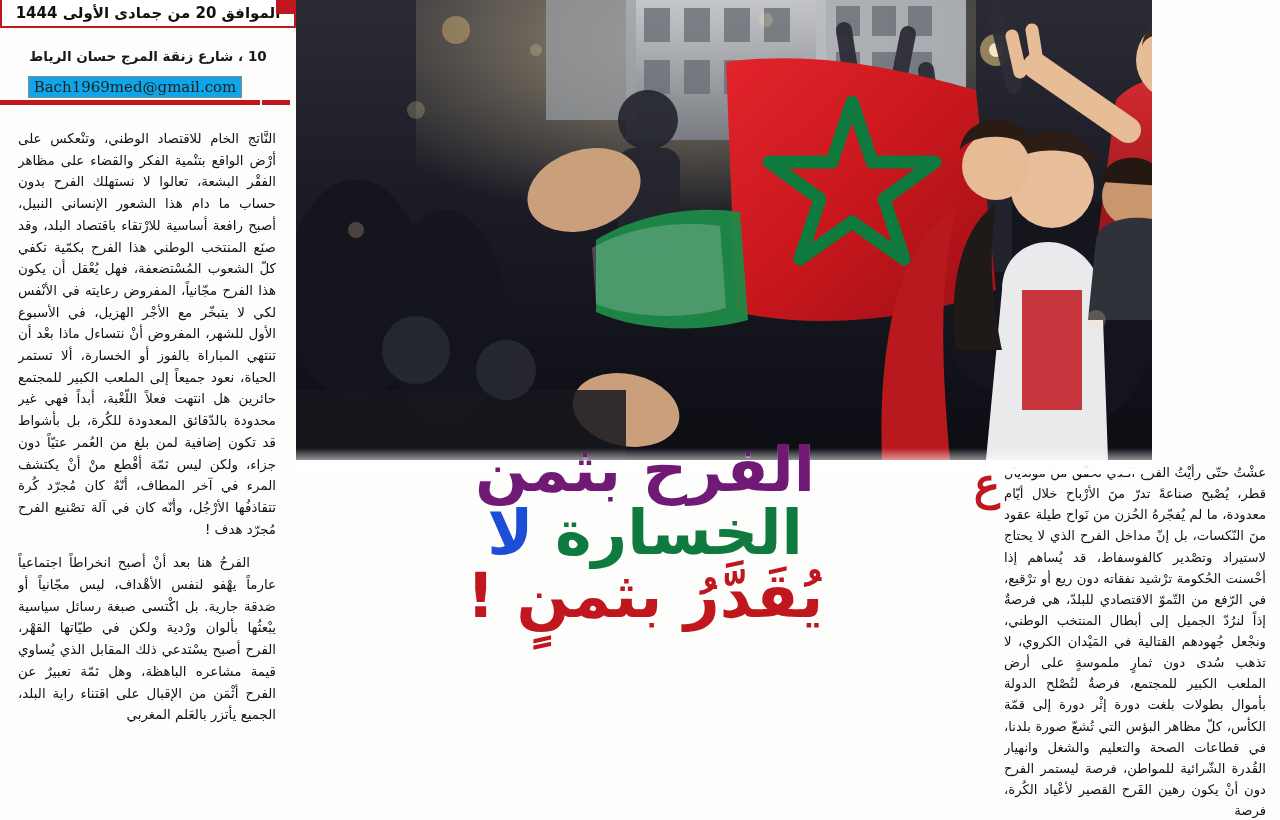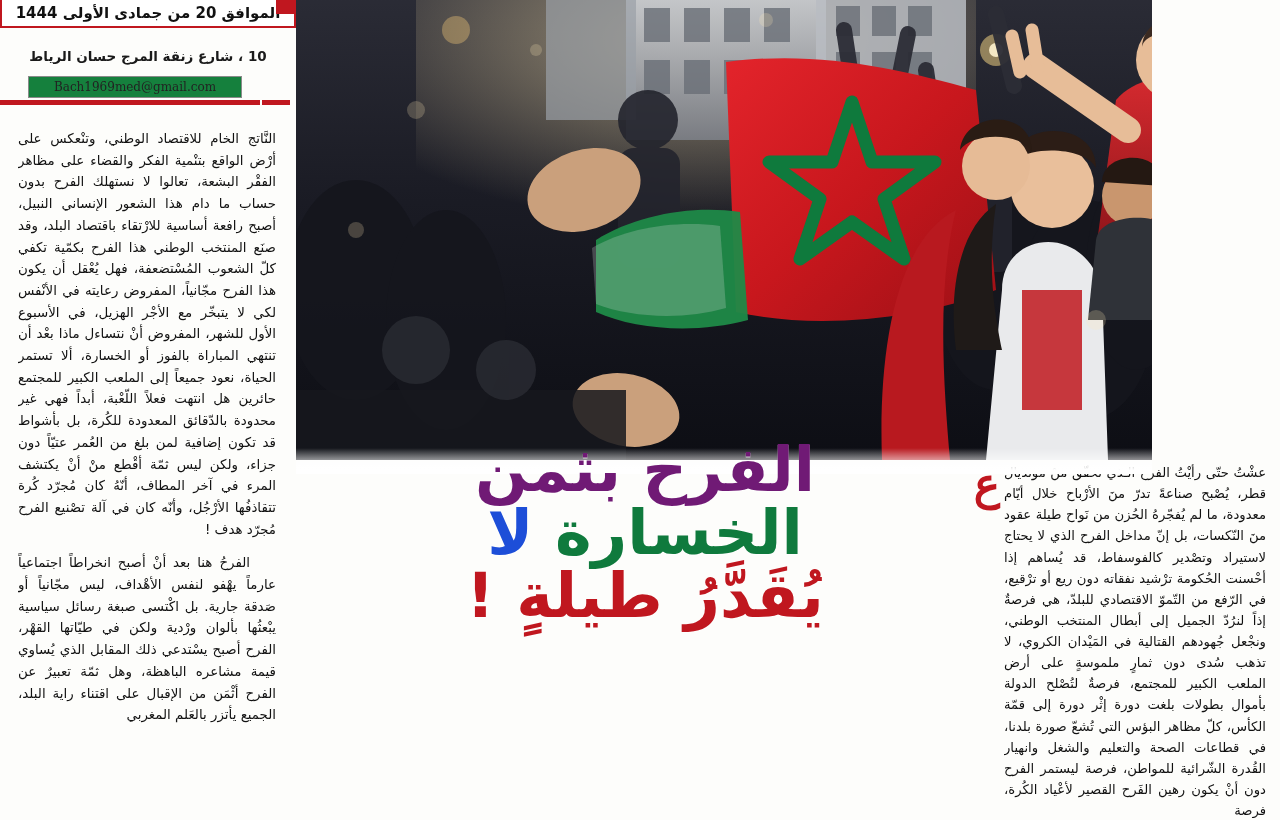--- a/index.html
+++ b/index.html
@@ -57,26 +57,26 @@
     direction: rtl;
   }
 
   .email-box {
     position: absolute;
     left: 28px;
     top: 76px;
     width: 212px;
     height: 20px;
     border: 1px solid #8a8a8a;
-    background: #15803d;
+    background: #0ea5e9;
     display: flex;
     align-items: center;
     justify-content: center;
     font-family: "DejaVu Serif", "Liberation Serif", serif;
-    font-size: 12px;
+    font-size: 15px;
     color: #222;
     direction: ltr;
   }
 
   .red-rule {
     position: absolute;
     left: 0;
     top: 100px;
     width: 260px;
     height: 5px;
@@ -393,21 +393,21 @@
     </svg>
   </div>
   <div class="bottom-fade"></div>
 
   <div class="headline">
     <div class="ln ln1">الفرح بثمن</div>
     <div class="ln ln2">
       <span>الخسارة</span>
       <span class="black">لا</span>
     </div>
-    <div class="ln ln3">يُقَدَّرُ طيلةٍ !</div>
+    <div class="ln ln3">يُقَدَّرُ بثمنٍ !</div>
   </div>
 
   <div class="col-left">
     <p>النَّاتج الخام للاقتصاد الوطني، وتنْعكس على أرْض الواقع بتنْمية الفكر والقضاء على مظاهر الفقْر البشعة، تعالوا لا نستهلك الفرح بدون حساب ما دام هذا الشعور الإنساني النبيل، أصبح رافعة أساسية للارْتقاء باقتصاد البلد، وقد صنَع المنتخب الوطني هذا الفرح بكمّية تكفي كلّ الشعوب المُسْتضعفة، فهل يُعْقل أن يكون هذا الفرح مجّانياً، المفروض رعايته في الأنْفس لكي لا يتبخّر مع الأجْر الهزيل، في الأسبوع الأول للشهر، المفروض أنْ نتساءل ماذا بعْد أن تنتهي المباراة بالفوز أو الخسارة، ألا تستمر الحياة، نعود جميعاً إلى الملعب الكبير للمجتمع حائرين هل انتهت فعلاً اللّعْبة، أبداً فهي غير محدودة بالدّقائق المعدودة للكُرة، بل بأشواط قد تكون إضافية لمن بلغ من العُمر عتيّاً دون جزاء، ولكن ليس ثمّة أقْطع منْ أنْ يكتشف المرء في آخر المطاف، أنّهُ كان مُجرّد كُرة تتقاذفُها الأرْجُل، وأنّه كان في آلة تصْنيع الفرح مُجرّد هدف !</p>
     <p class="indent">الفرحُ هنا بعد أنْ أصبح انخراطاً اجتماعياً عارماً يهْفو لنفس الأهْداف، ليس مجّانياً أو صَدقة جارية. بل اكْتسى صبغة رسائل سياسية يبْعثُها بألوان ورْدية ولكن في طيّاتها القهْر، الفرح أصبح يسْتدعي ذلك المقابل الذي يُساوي قيمة مشاعره الباهظة، وهل ثمّة تعبيرٌ عن الفرح أثْمَن من الإقبال على اقتناء راية البلد، الجميع يأتزر بالعَلم المغربي</p>
   </div>
 
   <div class="dropcap">ع</div>
   <div class="col-right">
     <p>عشْتُ حتّى رأيْتُ الفرح الـذي تحقّق منْ مونديال قطر، يُصْبح صناعةً تدرّ منَ الأرْباح خلال أيّام معدودة، ما لم يُفجّرهُ الحُزن من نَواح طيلة عقود منَ النّكسات، بل إنّ مداخل الفرح الذي لا يحتاج لاستيراد وتصْدير كالفوسفاط، قد يُساهم إذا أحْسنت الحُكومة ترْشيد نفقاته دون ريع أو ترْقيع، في الرّفع من التّموّ الاقتصادي للبلدّ، هي فرصةٌ إذاً لنرُدّ الجميل إلى أبطال المنتخب الوطني، ونجْعل جُهودهم القتالية في المَيْدان الكروي، لا تذهب سُدى دون ثمارٍ ملموسةٍ على أرض الملعب الكبير للمجتمع، فرصةٌ لتُصْلح الدولة بأموال بطولات بلغت دورة إثْر دورة إلى قمّة الكأس، كلّ مظاهر البؤس التي تُشعّ صورة بلدنا، في قطاعات الصحة والتعليم والشغل وانهيار القُدرة الشّرائية للمواطن، فرصة ليستمر الفرح دون أنْ يكون رهين الفَرح القصير لأعْياد الكُرة، فرصة</p>

